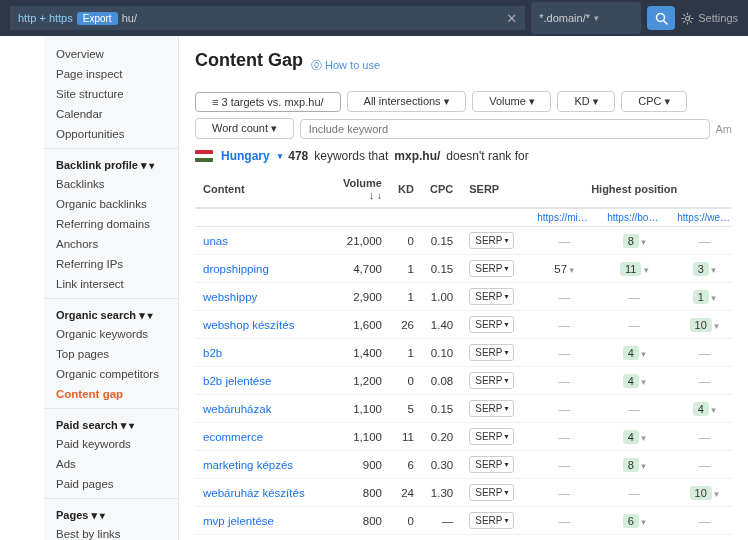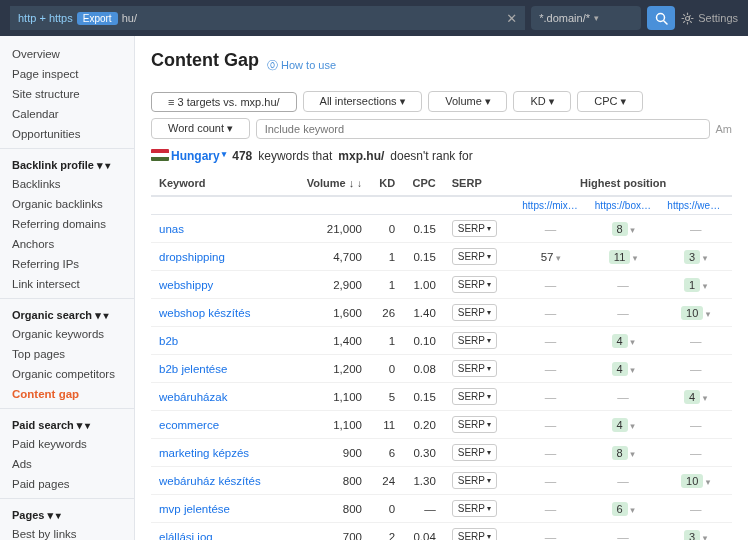--- a/index.html
+++ b/index.html
@@ -4,29 +4,29 @@
   <style>
     * { margin: 0; padding: 0; box-sizing: border-box; }
     body { font-family: -apple-system, BlinkMacSystemFont, 'Segoe UI', sans-serif; font-size: 12px; background: #fff; color: #333; display: flex; flex-direction: column; height: 540px; width: 748px; overflow: hidden; }
 
     
     .top-bar { background: #2d3748; height: 36px; display: flex; align-items: center; padding: 0 10px; gap: 6px; flex-shrink: 0; }
     .url-bar { flex: 1; background: #3a4a5c; border-radius: 0; height: 24px; display: flex; align-items: center; padding: 0 8px; color: #ccc; font-size: 11px; gap: 4px; }
     .url-bar .protocol { color: #8ecdf7; }
     .url-bar .export-btn { background: #4a90d9; color: #fff; border: none; border-radius: 3px; padding: 1px 6px; font-size: 10px; cursor: pointer; }
     .url-x { color: #aaa; cursor: pointer; font-size: 13px; margin-left: auto; }
-    .domain-bar { background: #3a4a5c; border-radius: 4px; height: 24px; display: flex; align-items: center; padding: 0 8px; color: #ccc; font-size: 11px; gap: 4px; min-width: 110px; }
+    .domain-bar { background: #3a4a5c; border-radius: 4px; height: 32px; display: flex; align-items: center; padding: 0 8px; color: #ccc; font-size: 11px; gap: 4px; min-width: 110px; }
     .search-icon-btn { background: #4a90d9; border: none; border-radius: 4px; width: 28px; height: 24px; display: flex; align-items: center; justify-content: center; cursor: pointer; color: #fff; }
     .settings-btn { color: #aaa; font-size: 11px; display: flex; align-items: center; gap: 4px; cursor: pointer; }
 
     
     .layout { display: flex; flex: 1; overflow: hidden; }
 
     
-    .sidebar { width: 135px; background: #f7f8fa; border-right: 1px solid #e2e5ea; overflow-y: auto; flex-shrink: 0; padding: 8px 0; }
+    .sidebar { width: 135px; background: #f7f8fa; border-right: 1px solid #e2e5ea; overflow-y: auto; flex-shrink: 0; padding: 8px 0; margin-left: 44px; }
     .sidebar-item { padding: 4px 12px; font-size: 11.5px; color: #444; cursor: pointer; }
     .sidebar-item.active { color: #e8612c; font-weight: 600; }
     .sidebar-section { padding: 6px 12px 2px; font-size: 11px; font-weight: 700; color: #222; }
     .sidebar-section.collapsible::after { content: ' ▾'; font-size: 10px; }
     .sidebar-divider { height: 1px; background: #e2e5ea; margin: 4px 0; }
 
     
     .main { flex: 1; overflow: auto; padding: 14px 16px; }
 
     
@@ -34,21 +34,21 @@
     .how-to { font-size: 11px; color: #4a90d9; font-weight: 400; cursor: pointer; }
 
     
     .filter-bar { display: flex; align-items: center; gap: 6px; margin-bottom: 10px; flex-wrap: wrap; }
     .filter-btn { border: 1px solid #ccc; background: #fff; border-radius: 4px; padding: 3px 16px; font-size: 11px; cursor: pointer; display: flex; align-items: center; gap: 4px; color: #333; white-space: nowrap; }
     .filter-btn.targets { background: #fff; border-color: #aaa; font-size: 11px; }
     .keyword-input { border: 1px solid #ccc; border-radius: 4px; padding: 3px 8px; font-size: 11px; color: #999; min-width: 100px; flex: 1; }
 
     
     .country-row { display: flex; align-items: center; gap: 6px; margin-bottom: 8px; font-size: 12px; color: #333; }
-    .flag { display: inline-flex; align-items: flex-start; gap: 2px; font-weight: 600; color: #1a73e8; cursor: pointer; }
+    .flag { display: inline-flex; align-items: center; gap: 8px; font-weight: 600; color: #1a73e8; cursor: pointer; }
     .flag-icon { width: 18px; height: 12px; background: linear-gradient(to bottom, #ce2939 33%, #fff 33%, #fff 66%, #476a30 66%); display: inline-block; border-radius: 1px; }
 
     
     table { width: 100%; border-collapse: collapse; font-size: 11.5px; }
     thead th { text-align: left; padding: 6px 8px; font-weight: 600; color: #444; border-bottom: 2px solid #e2e5ea; font-size: 11px; background: #fff; position: sticky; top: 0; }
     thead th.right { text-align: right; }
     .highest-pos-header { text-align: center; color: #444; font-weight: 600; font-size: 11px; }
     tbody td { padding: 5px 8px; border-bottom: 1px solid #f0f0f0; vertical-align: middle; }
     tbody td.right { text-align: right; margin-top: 24px; }
     tbody td.center { text-align: center; }
@@ -151,21 +151,21 @@
       <span style="font-weight:600;">478</span>
       <span>keywords that</span>
       <span style="font-weight:700;">mxp.hu/</span>
       <span>doesn't rank for</span>
     </div>
 
     <div style="overflow-x:auto;">
       <table>
         <thead>
           <tr>
-            <th style="min-width:140px;">Keyword</th>
+            <th style="min-width:140px;">Content</th>
             <th class="right volume-sort" style="min-width:55px;">Volume ↓</th>
             <th class="right" style="min-width:32px;">KD</th>
             <th class="right" style="min-width:35px;">CPC</th>
             <th style="min-width:68px;">SERP</th>
             <th colspan="3" class="highest-pos-header">Highest position</th>
           </tr>
           <tr class="sub-headers">
             <th></th>
             <th></th>
             <th></th>

